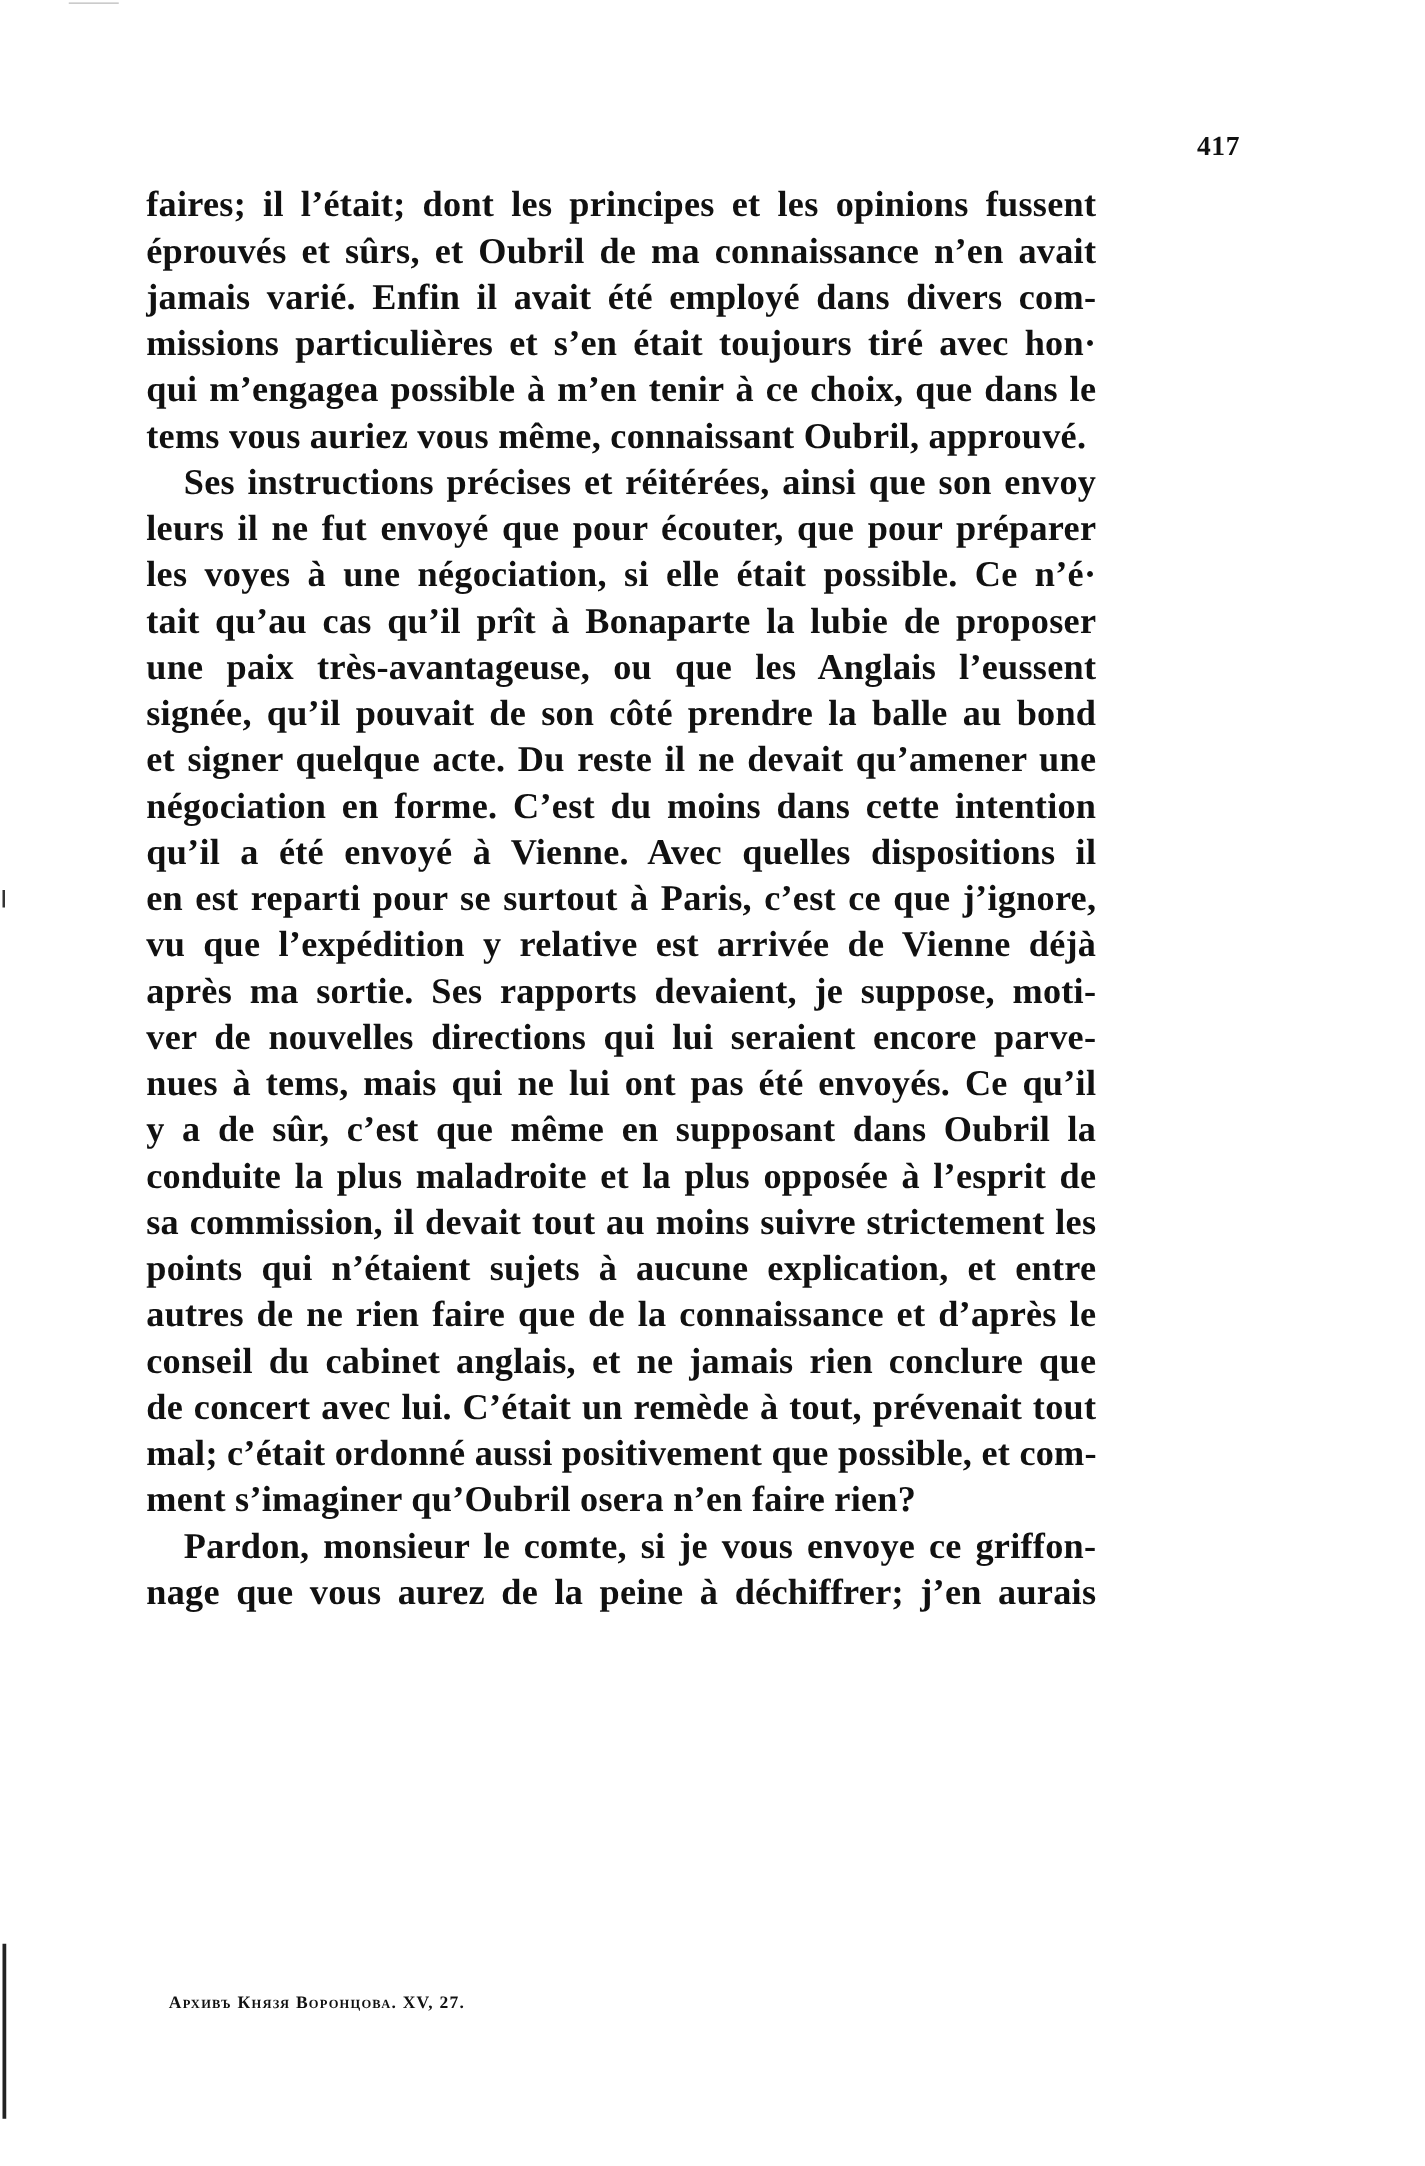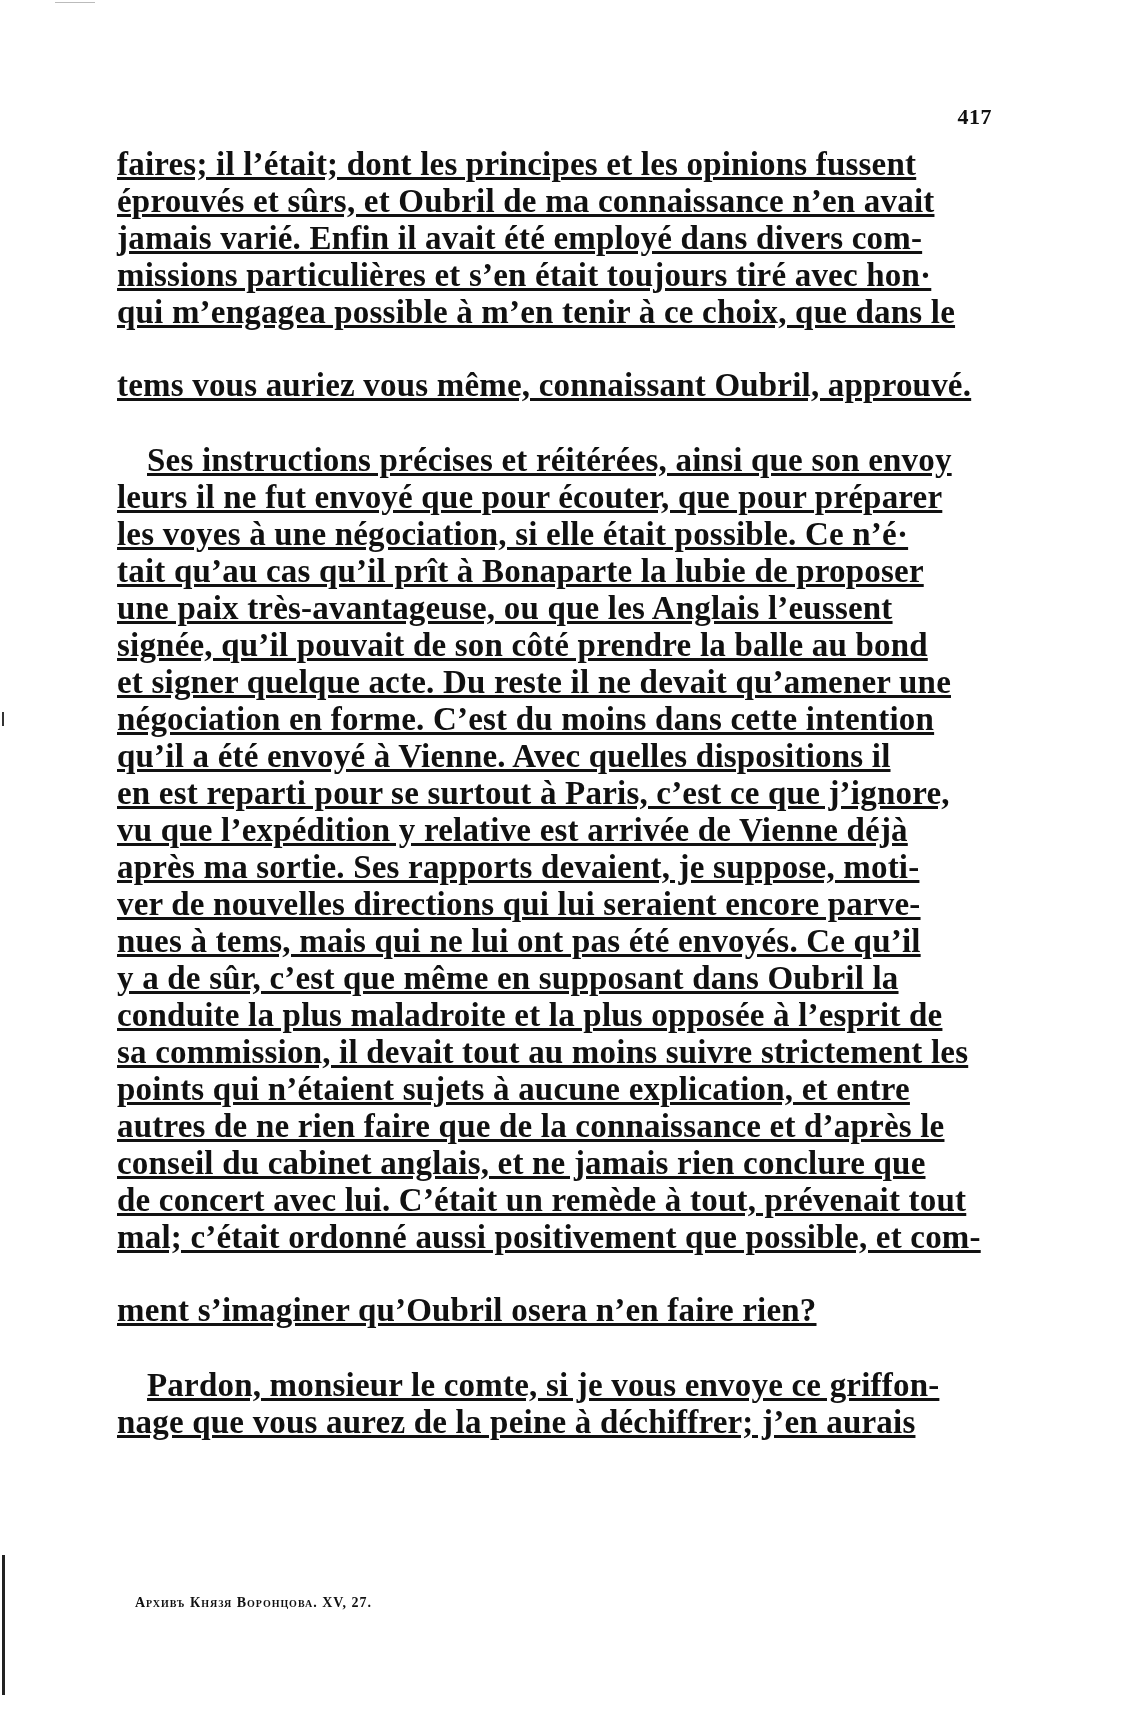--- a/index.html
+++ b/index.html
@@ -26,38 +26,35 @@
     .body-text {
       position: absolute;
       top: 146px;
       left: 117px;
       width: 760px;
     }
     .line {
       display: block;
       height: 37px;
       line-height: 37px;
-      font-size: 33px;
+      font-size: 29px;
       font-weight: bold;
       white-space: nowrap;
       text-align: justify;
       text-align-last: justify;
       transform-origin: left center;
       transform: scaleX(1.0);
       letter-spacing: 0.2px;
-      text-decoration: underline;
     }
     .line.indent {
       padding-left: 30px;
       box-sizing: border-box;
-      margin-top: 38px;
     }
     .line.last {
       text-align-last: left;
-      margin-top: 36px;
     }
     .footer-signature {
       position: absolute;
       top: 1595px;
       left: 135px;
       font-size: 14px;
       font-weight: bold;
       letter-spacing: 1px;
       font-variant: small-caps;
     }

